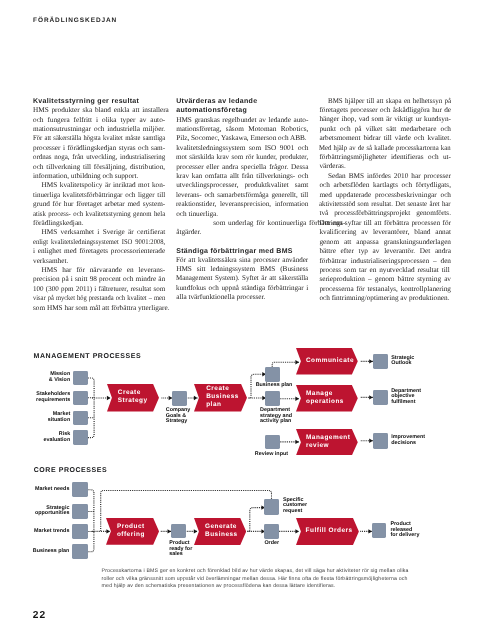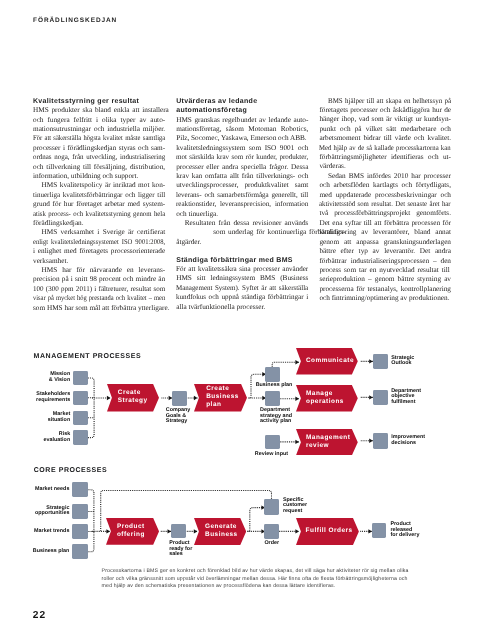--- a/index.html
+++ b/index.html
@@ -87,21 +87,20 @@
       <div class="ln"><i class="li" style="word-spacing: 2.51px;">mationsföretag, såsom Motoman Robotics,</i></div>
       <div class="ln"><i class="li">Pilz, Socomec, Yaskawa, Emerson och ABB.</i></div>
       <div class="ln"><i class="li" style="word-spacing: 1.73px;">kvalitetsledningssystem som ISO 9001 och</i></div>
       <div class="ln"><i class="li" style="transform-origin: left center; transform: scaleX(0.9661); word-spacing: 0.684px;">mot särskilda krav som rör kunder, produkter,</i></div>
       <div class="ln"><i class="li" style="word-spacing: 0.994px;">processer eller andra speciella frågor. Dessa</i></div>
       <div class="ln"><i class="li" style="word-spacing: 0.891px;">krav kan omfatta allt från tillverknings- och</i></div>
       <div class="ln"><i class="li" style="word-spacing: 4.125px;">utvecklingsprocesser, produktkvalitet samt</i></div>
       <div class="ln"><i class="li" style="transform-origin: left center; transform: scaleX(0.9665); word-spacing: 1.026px;">leverans- och samarbetsförmåga generellt, till</i></div>
       <div class="ln"><i class="li" style="transform-origin: left center; transform: scaleX(0.973); word-spacing: 2.038px;">reaktionstider, leveransprecision, information</i></div>
       <div class="ln"><i class="li">och tinuerliga.</i></div>
-      <div class="ln" style="padding-left: 8.6px;"><i class="li" style="word-spacing: 1.401px;">Resultaten från dessa revisioner används</i></div>
       <div class="ln"><i class="li" style="word-spacing: 1.031px; margin-left: 37px;">som underlag för kontinuerliga förbättrings-</i></div>
       <div class="ln"><i class="li">åtgärder.</i></div>
       <div class="gap"></div>
       <div class="hd hd2">Ständiga förbättringar med BMS</div>
       <div class="ln"><i class="li" style="transform-origin: left center; transform: scaleX(0.9723); word-spacing: 0.816px;">För att kvalitetssäkra sina processer använder</i></div>
       <div class="ln"><i class="li" style="word-spacing: 3.035px;">HMS sitt ledningssystem BMS (Business</i></div>
       <div class="ln"><i class="li" style="transform-origin: left center; transform: scaleX(0.962); word-spacing: 0.824px;">Management System). Syftet är att säkerställa</i></div>
       <div class="ln"><i class="li" style="transform-origin: left center; transform: scaleX(0.9813); word-spacing: 0.808px;">kundfokus och uppnå ständiga förbättringar i</i></div>
       <div class="ln"><i class="li">alla tvärfunktionella processer.</i></div>
     </div>

